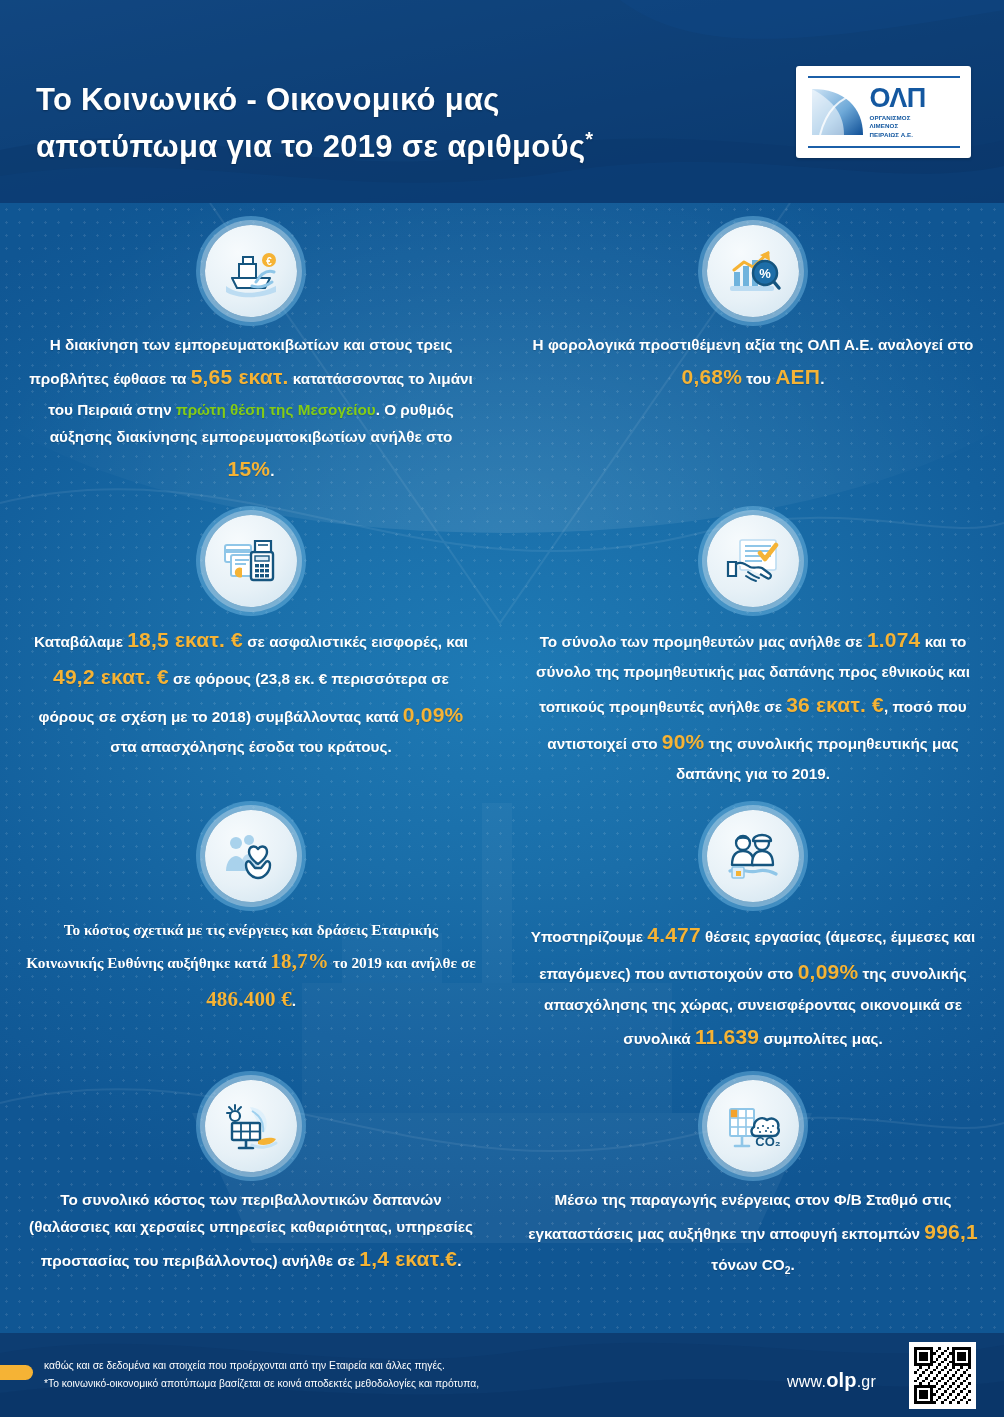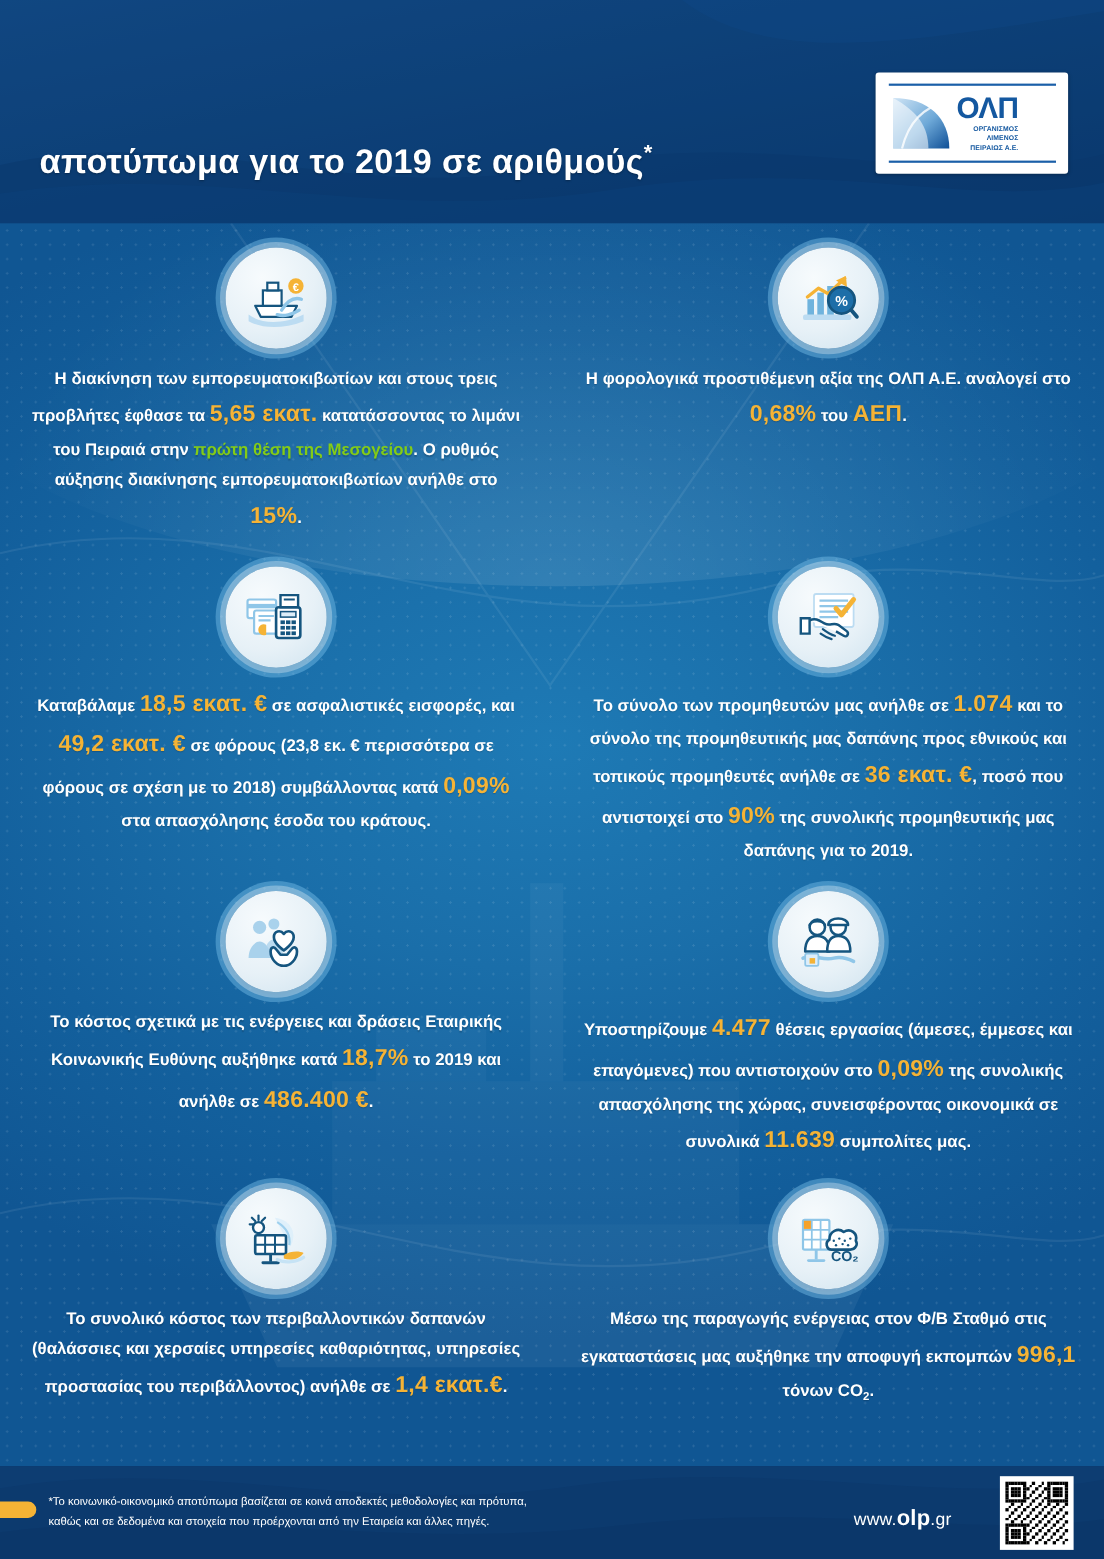--- a/index.html
+++ b/index.html
@@ -56,21 +56,20 @@
     right: 33px;
     top: 66px;
     width: 175px;
     height: 92px;
     background: #ffffff;
     border-radius: 3px;
     box-shadow: 0 1px 3px rgba(0,0,0,.25);
     display: flex;
     align-items: center;
     justify-content: center;
-    text-align: right;
   }
   .logo-inner {
     position: relative;
     width: 152px;
     height: 72px;
     border-top: 2px solid #1b5fa8;
     border-bottom: 2px solid #1b5fa8;
     display: flex;
     align-items: center;
     gap: 5px;
@@ -206,21 +205,21 @@
     top: 24px;
     width: 660px;
     font-size: 10.3px;
     line-height: 1.72;
     color: #ffffff;
     font-weight: normal;
     text-align: left;
   }
   .footer-url {
     position: absolute;
-    right: 139px;
+    right: 128px;
     top: 36px;
     font-size: 16px;
     color: #ffffff;
     letter-spacing: .2px;
   }
   .footer-url b { font-size: 20px; font-weight: bold; }
   .qr {
     position: absolute;
     right: 28px;
     top: 9px;
@@ -250,21 +249,21 @@
           <stop offset="1" stop-color="#0a3568"></stop>
         </linearGradient>
       </defs>
       <rect width="1004" height="203" fill="url(#hg)"></rect>
       <path d="M0,150 C180,110 320,190 520,150 C700,115 860,175 1004,140 L1004,203 L0,203 Z" fill="#0a3466" opacity=".5"></path>
       <path d="M0,176 C200,146 340,206 560,172 C760,142 880,192 1004,166 L1004,203 L0,203 Z" fill="#0e4480" opacity=".45"></path>
       <path d="M620,0 C700,60 820,40 1004,10 L1004,0 Z" fill="#14539a" opacity=".35"></path>
     </svg>
 
     <div class="header-title">
-      <br>
+      <span>Το Κοινωνικό - Οικονομικό μας</span><br>
       <span>αποτύπωμα για το 2019 σε αριθμούς</span><span class="star">*</span>
     </div>
 
     <div class="logo-box">
       <div class="logo-inner">
         <div class="logo-sail">
           <svg width="55" height="54" viewBox="0 0 55 54">
             <defs>
               <linearGradient id="sailg" x1="0" y1="0" x2="1" y2="1">
                 <stop offset="0" stop-color="#cfe4f5"></stop>
@@ -383,21 +382,21 @@
           <polyline points="36,21 41,27 52,13" stroke="#f5b335" stroke-width="4.5" fill="none" stroke-linecap="round" stroke-linejoin="round"></polyline>
           <path d="M4,30 L12,30 L12,44 L4,44 Z" fill="#ffffff" stroke="#15557f" stroke-width="2.2"></path>
           <path d="M12,32 C18,29 22,33 26,35 C30,37 34,34 38,36 L46,42 C48,44 46,48 43,46 L36,42" fill="#ffffff" stroke="#15557f" stroke-width="2.2" stroke-linejoin="round"></path>
           <path d="M24,40 C28,43 31,45 35,46" stroke="#15557f" stroke-width="2" fill="none" stroke-linecap="round"></path>
           <path d="M22,44 C26,47 29,48 32,49" stroke="#15557f" stroke-width="2" fill="none" stroke-linecap="round"></path>
         </svg>
       </div>
       <div class="cell-text"><span>Το σύνολο των προμηθευτών μας ανήλθε σε </span><span class="hl-big">1.074</span><span> και το σύνολο της προμηθευτικής μας δαπάνης προς εθνικούς και τοπικούς προμηθευτές ανήλθε σε </span><span class="hl-big">36 εκατ. €</span><span>, ποσό που αντιστοιχεί στο </span><span class="hl-big">90%</span><span> της συνολικής προμηθευτικής μας δαπάνης για το 2019.</span></div>
     </div>
 
-    <div class="cell left" style="top:607px;">
+    <div class="cell left" style="top:607px;font-family:Liberation Serif, serif;">
       <div class="icon-wrap">
         <svg width="58" height="58" viewBox="0 0 58 58">
           <g fill="#a9d2ec">
             <circle cx="14" cy="16" r="6"></circle>
             <path d="M4,44 C4,34 10,29 14,29 C18,29 24,34 24,44 Z"></path>
             <circle cx="27" cy="13" r="5"></circle>
             <path d="M19,40 C19,31 23,27 27,27 C31,27 35,31 35,40 Z" opacity=".75"></path>
           </g>
           <path d="M36,22 C33,18 27,19 27,25 C27,31 36,37 36,37 C36,37 45,31 45,25 C45,19 39,18 36,22 Z" fill="#ffffff" stroke="#15557f" stroke-width="2.4" stroke-linejoin="round"></path>
           <path d="M24,38 C24,34 27,33 29,36 L33,41 L39,41 L43,36 C45,33 48,34 48,38 C48,45 42,51 36,51 C30,51 24,45 24,38 Z" fill="#ffffff" stroke="#15557f" stroke-width="2.4" stroke-linejoin="round"></path>
@@ -484,22 +483,22 @@
   <div class="footer">
     <svg class="footer-wave" viewBox="0 0 1004 84" preserveAspectRatio="none">
       <rect width="1004" height="84" fill="#0c3a6e"></rect>
       <path d="M0,20 C180,-10 330,46 520,18 C700,-8 860,38 1004,12 L1004,0 L0,0 Z" fill="#11467f" opacity=".55"></path>
       <path d="M0,60 C200,34 340,78 560,54 C760,32 880,66 1004,48 L1004,84 L0,84 Z" fill="#0a3160" opacity=".6"></path>
     </svg>
 
     <div class="footer-tab"></div>
 
     <div class="footer-note">
+      <div>καθώς και σε δεδομένα και στοιχεία που προέρχονται από την Εταιρεία και άλλες πηγές.</div>
       <div>*Το κοινωνικό-οικονομικό αποτύπωμα βασίζεται σε κοινά αποδεκτές μεθοδολογίες και πρότυπα,</div>
-      <div>καθώς και σε δεδομένα και στοιχεία που προέρχονται από την Εταιρεία και άλλες πηγές.</div>
     </div>
 
     <div class="footer-url"><span>www.</span><b>olp</b><span>.gr</span></div>
 
     <div class="qr">
       <div class="qr-grid" id="qr-grid">
           <i></i>
           <i></i>
           <i></i>
           <i></i>

